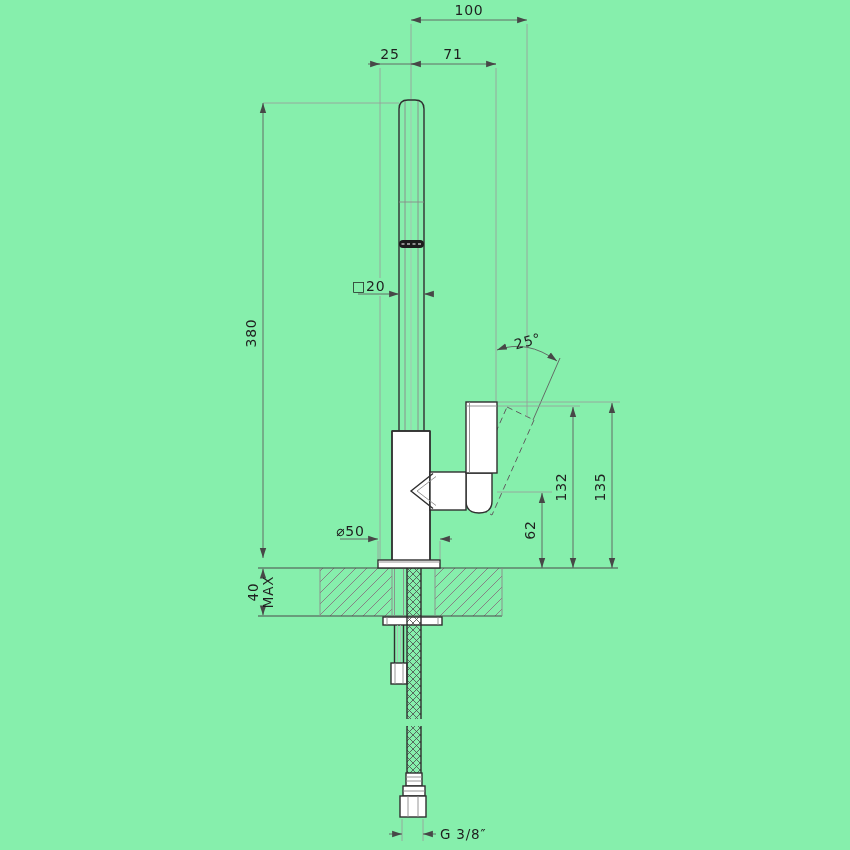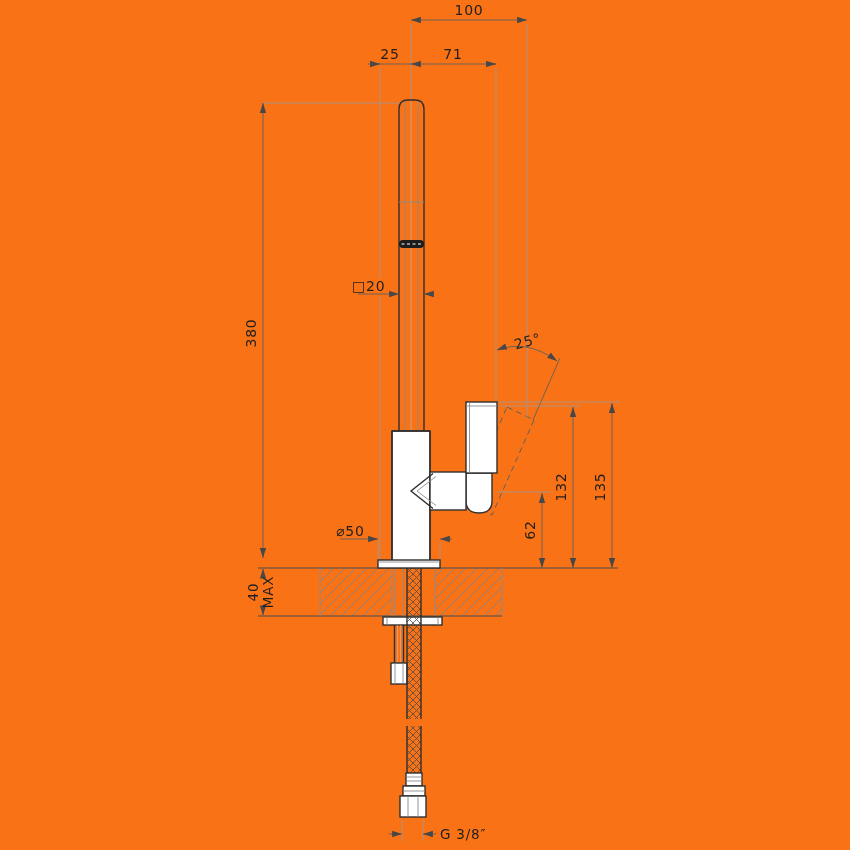--- a/index.html
+++ b/index.html
@@ -1,16 +1,16 @@
 <!DOCTYPE html>
 <html><head>
 <meta charset="utf-8">
 <style>
   html,body{margin:0;padding:0;background:#ffffff;}
-  .stage{position:relative;width:850px;height:850px;background:#f97316;overflow:hidden;
+  .stage{position:relative;width:850px;height:850px;background:#86efac;overflow:hidden;
          font-family:"DejaVu Sans",sans-serif;}
   svg{position:absolute;left:0;top:0;}
   
   .part   {stroke:#2f2f2f;stroke-width:1.4;fill:none;}
   .partf  {stroke:#2f2f2f;stroke-width:1.4;fill:#ffffff;}
   .thin   {stroke:#8a8a8a;stroke-width:0.9;fill:none;}
   .vthin  {stroke:#b4b4b4;stroke-width:0.7;fill:none;}
   .dim    {stroke:#5f5f5f;stroke-width:0.9;fill:none;}
   .ext    {stroke:#9a9a9a;stroke-width:0.8;fill:none;}
   .dashed {stroke:#606060;stroke-width:1;fill:none;stroke-dasharray:6 4;}

